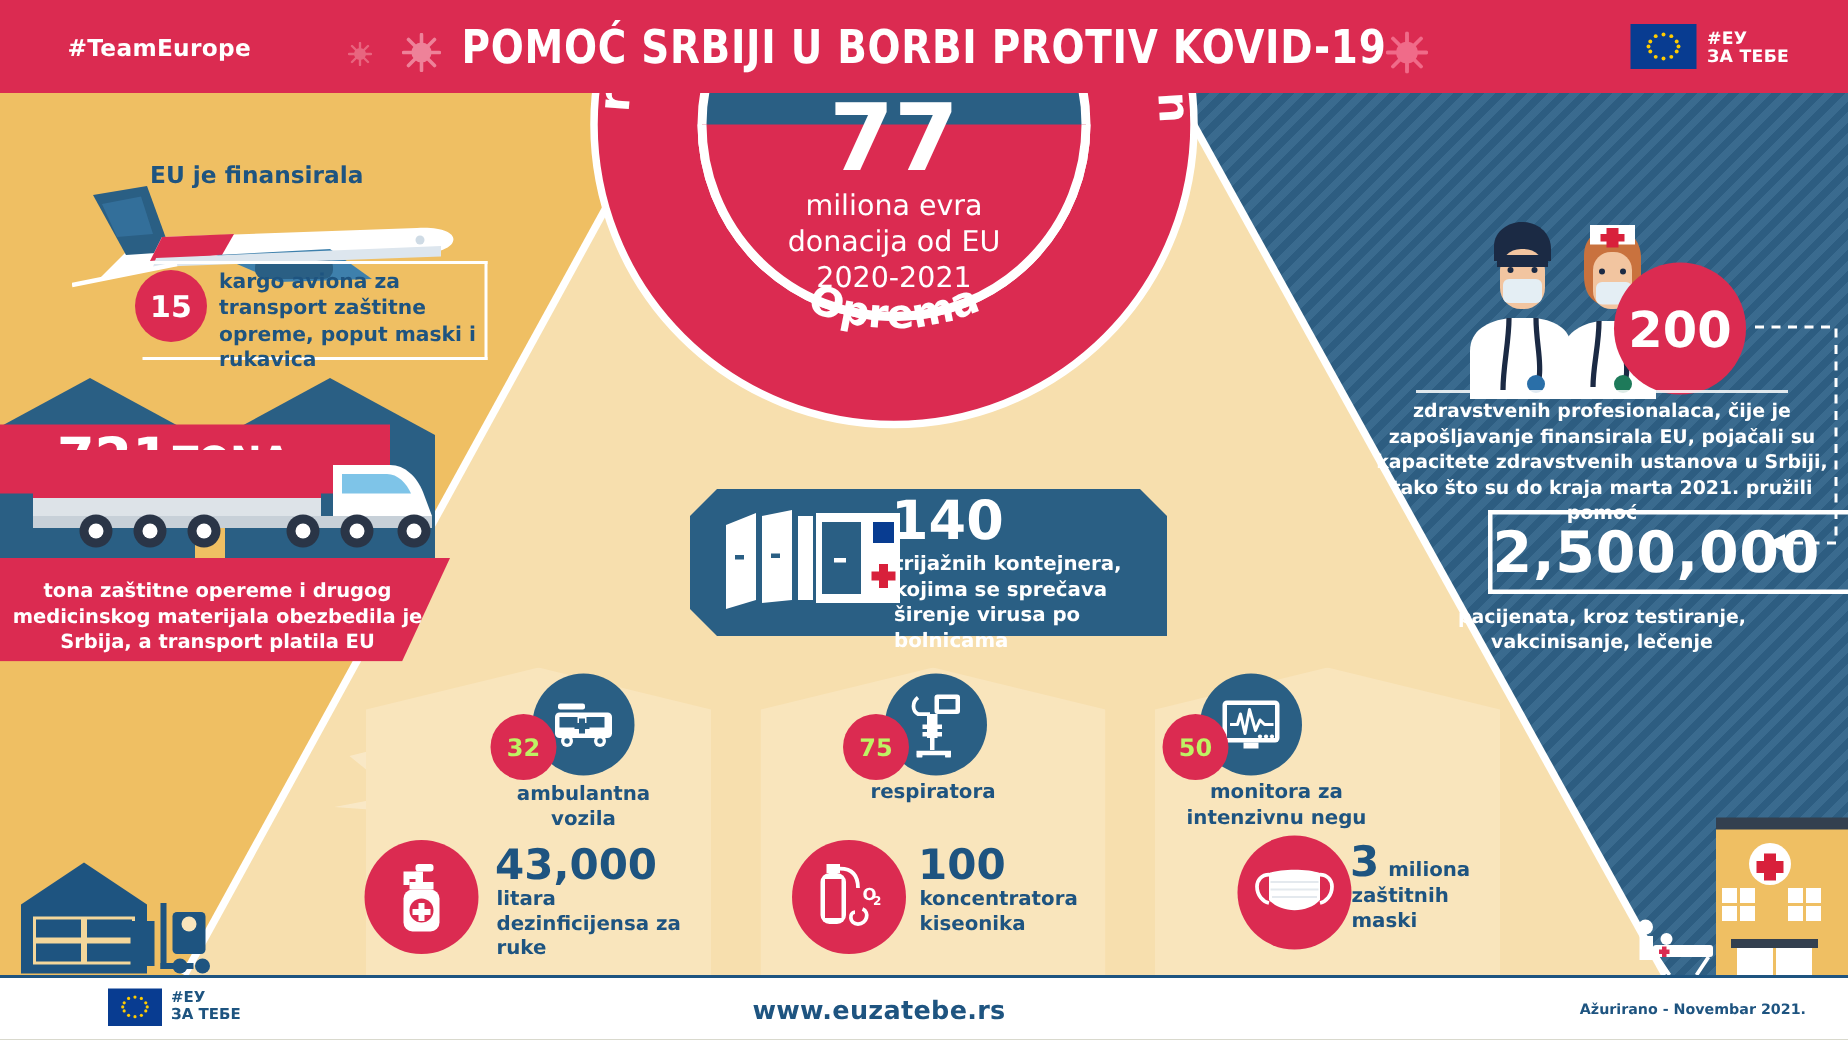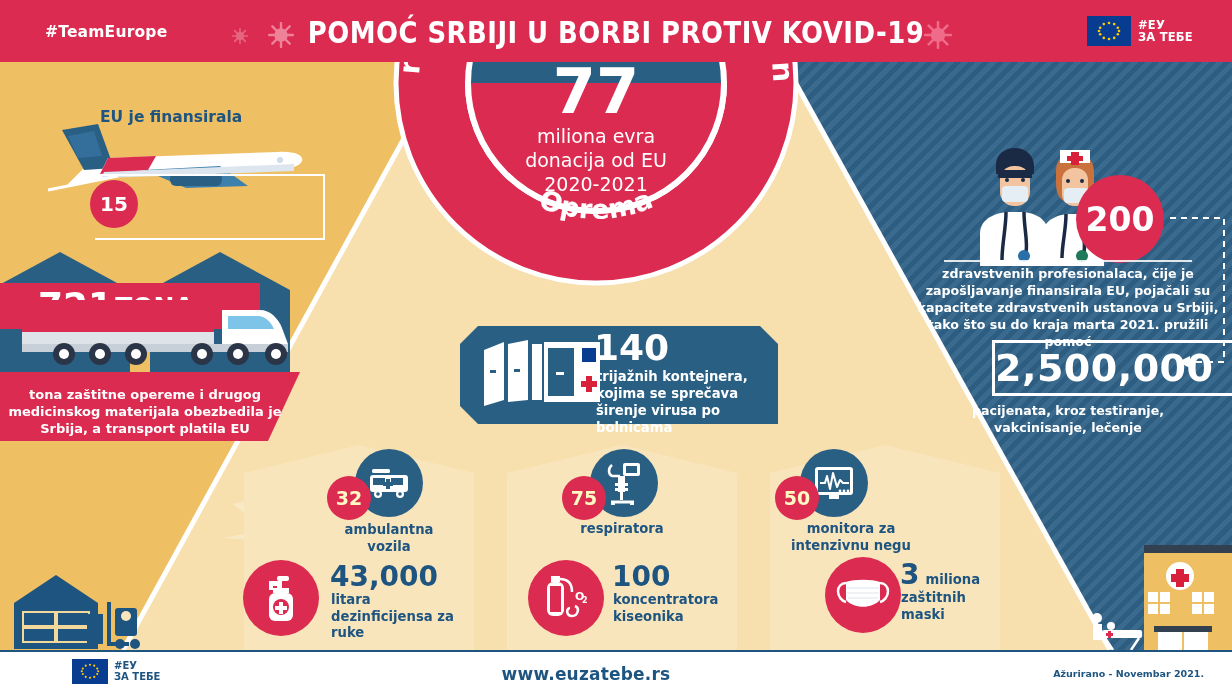--- a/index.html
+++ b/index.html
@@ -147,21 +147,21 @@
     position:absolute; bottom:43px; width:230px; height:205px;
     background:#F9E5BC;
     clip-path:polygon(0 28px, 115px 0, 230px 28px, 230px 205px, 0 205px);
   }
   .circ-blue{
     position:absolute; width:68px; height:68px; border-radius:50%;
     background:#2A5F84; display:flex; align-items:center; justify-content:center;
   }
   .circ-red-sm{
     position:absolute; width:44px; height:44px; border-radius:50%;
-    background:#DB2B51; color:#fef9c3; font-size:19px; font-weight:bold;
+    background:#DB2B51; color:#bef264; font-size:16px; font-weight:bold;
     display:flex; align-items:center; justify-content:center;
   }
   .lbl-blue{
     position:absolute; color:#1E5480; font-size:13.2px; font-weight:bold;
     line-height:1.28; text-align:center;
   }
   .circ-red-lg{
     position:absolute; width:76px; height:76px; border-radius:50%;
     background:#DB2B51; display:flex; align-items:center; justify-content:center;
   }
@@ -282,20 +282,21 @@
     <path d="M60 46 L108 44 L100 58 L52 62 Z" fill="#DB2B51"></path>
     <path d="M96 58 L172 54 L200 74 L138 76 Z" fill="#3E80AC"></path>
     <rect x="122" y="60" width="52" height="14" rx="6" fill="#2A5F84"></rect>
     <path d="M56 60 L246 52 L246 59 L54 66 Z" fill="#DDE6EE"></path>
     <circle cx="232" cy="48" r="3" fill="#CFDBE5"></circle>
     <path d="M0 78 L70 64" stroke="#ffffff" stroke-width="3" fill="none"></path>
   </svg>
 
   <div class="plane-box"></div>
   <div class="badge-15">15</div>
+  <div class="plane-text">kargo aviona za transport zaštitne opreme, poput maski i rukavica</div>
 
   <svg style="position:absolute;left:0px;top:252px;width:300px;height:125px" viewBox="0 0 300 125">
     <path d="M-10 124 L-10 38 L60 0 L130 38 L130 124 Z" fill="#2A5F84"></path>
     <path d="M150 124 L150 38 L220 0 L290 38 L290 124 Z" fill="#2A5F84"></path>
   </svg>
 
   <div class="banner-721">
     <span class="n721">721</span>
     <span class="tona">TONA</span>
   </div>

